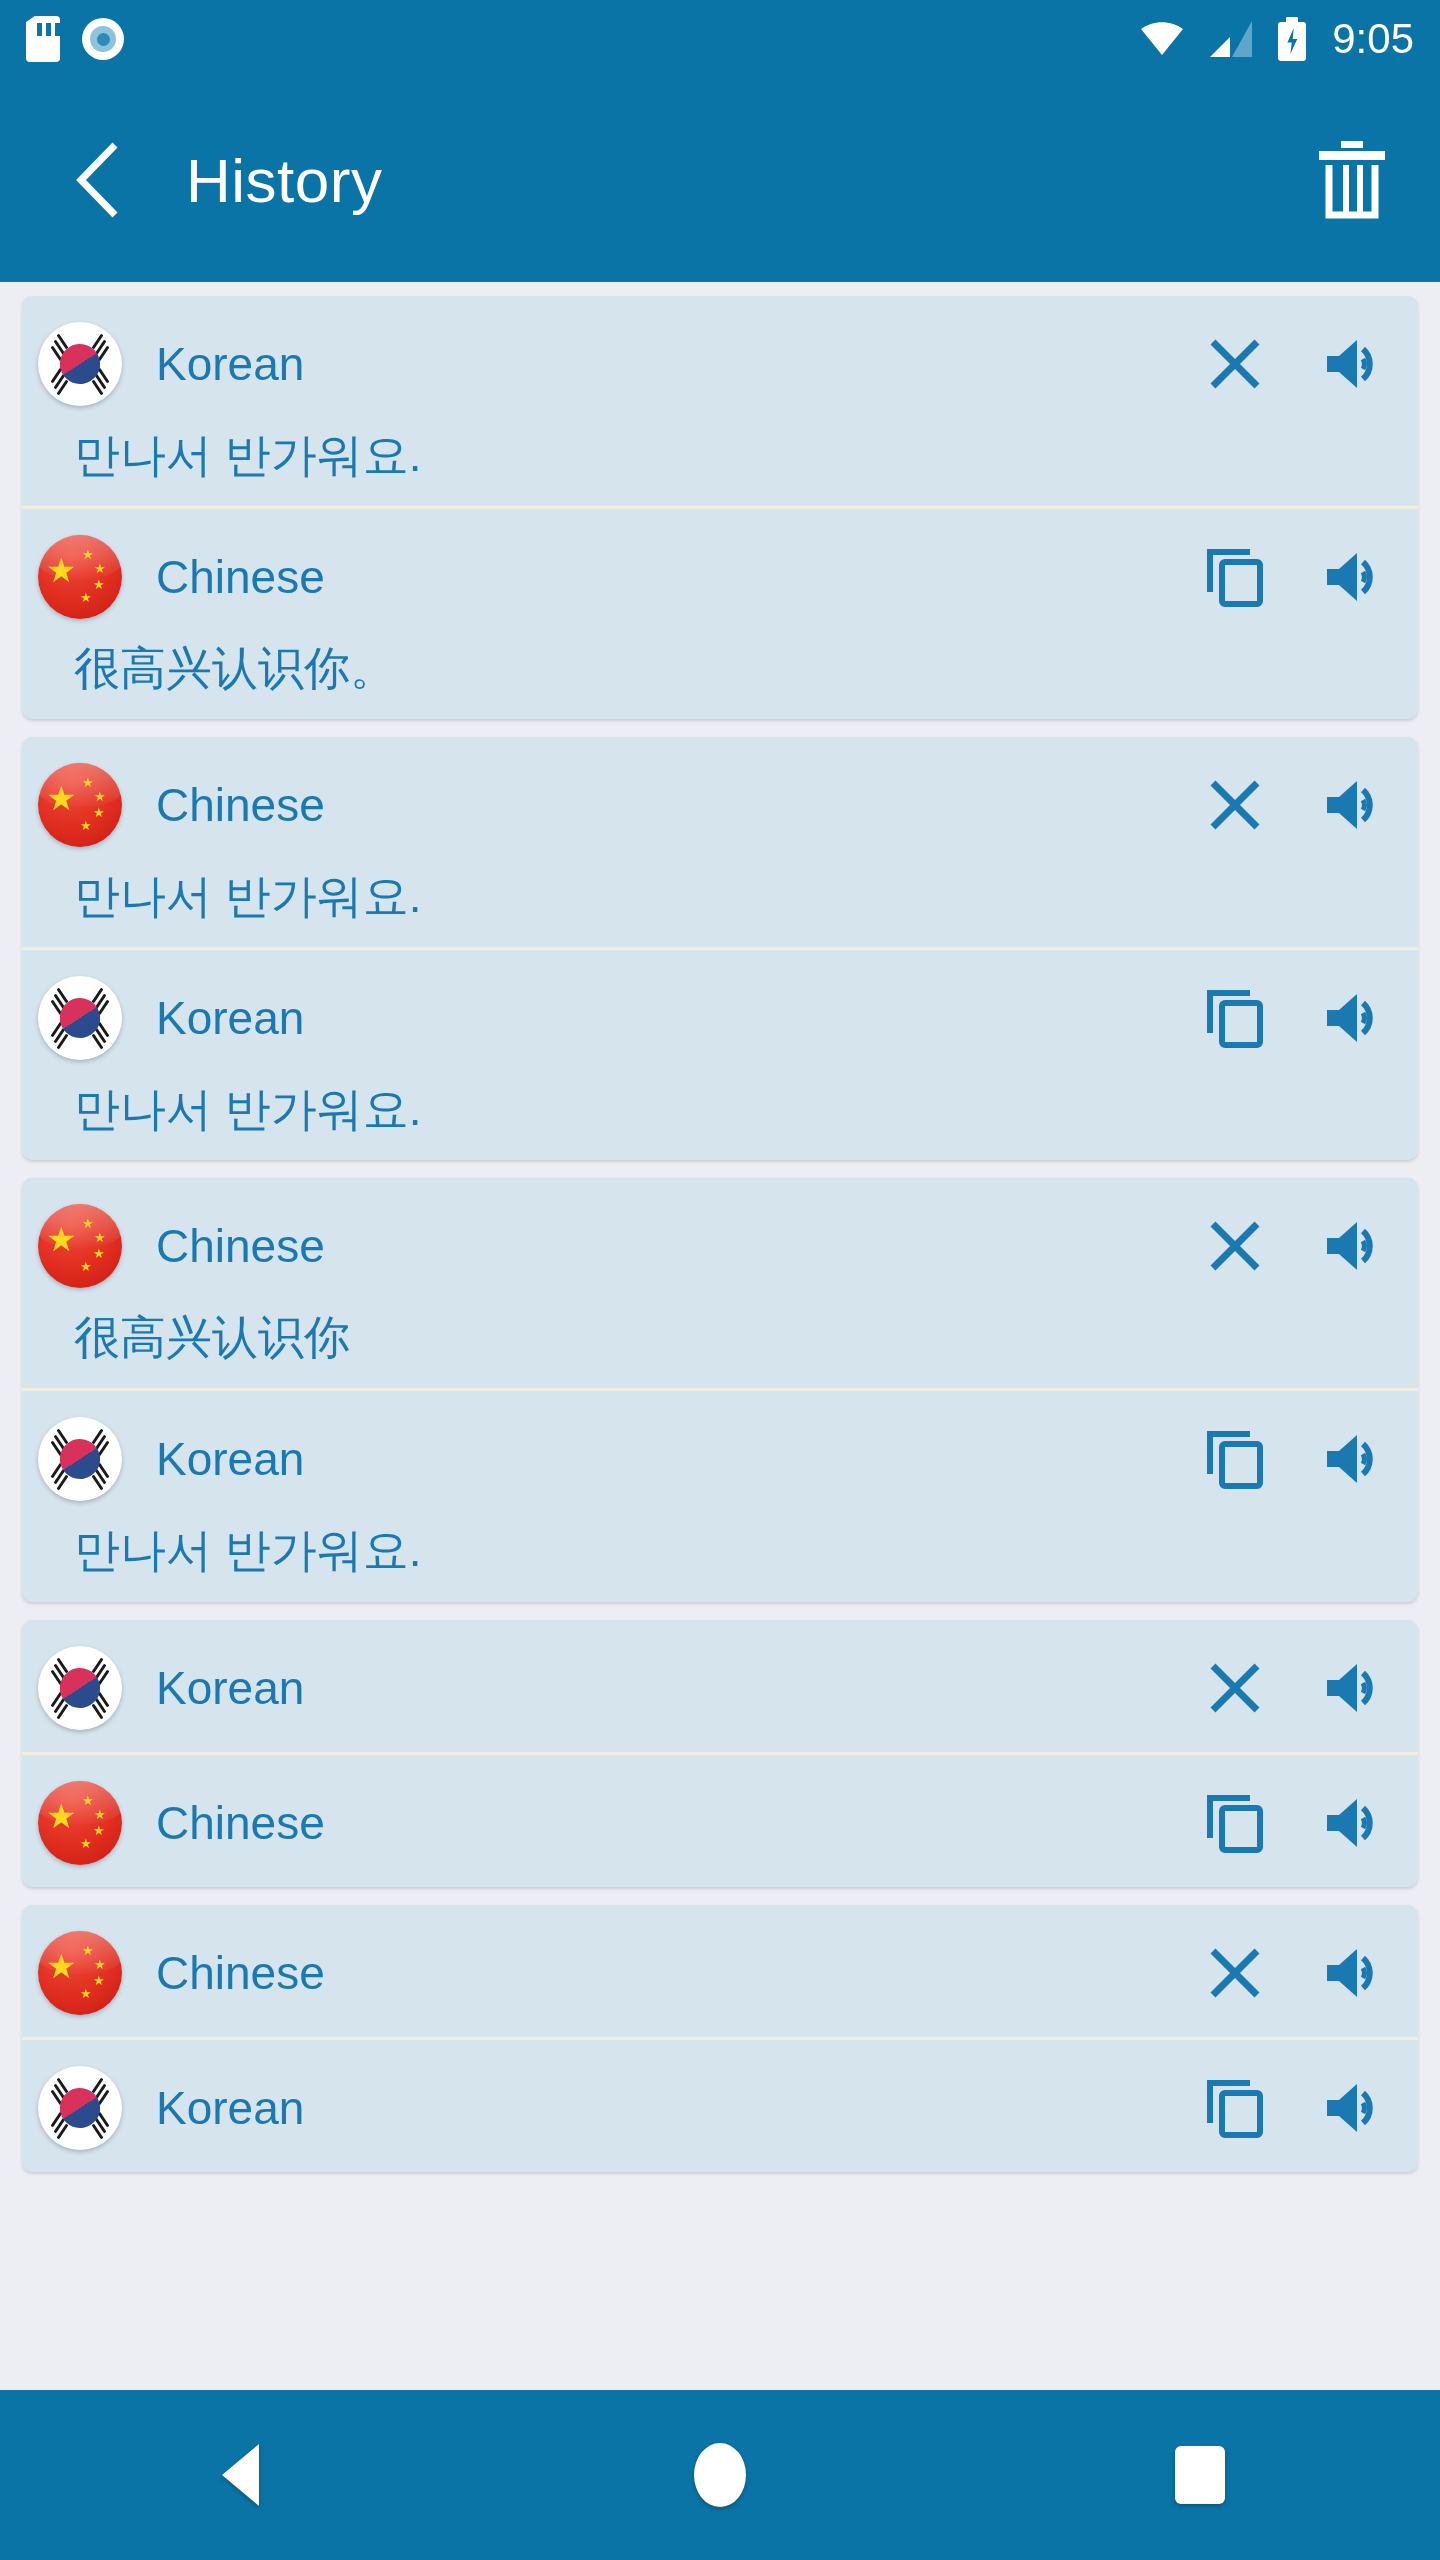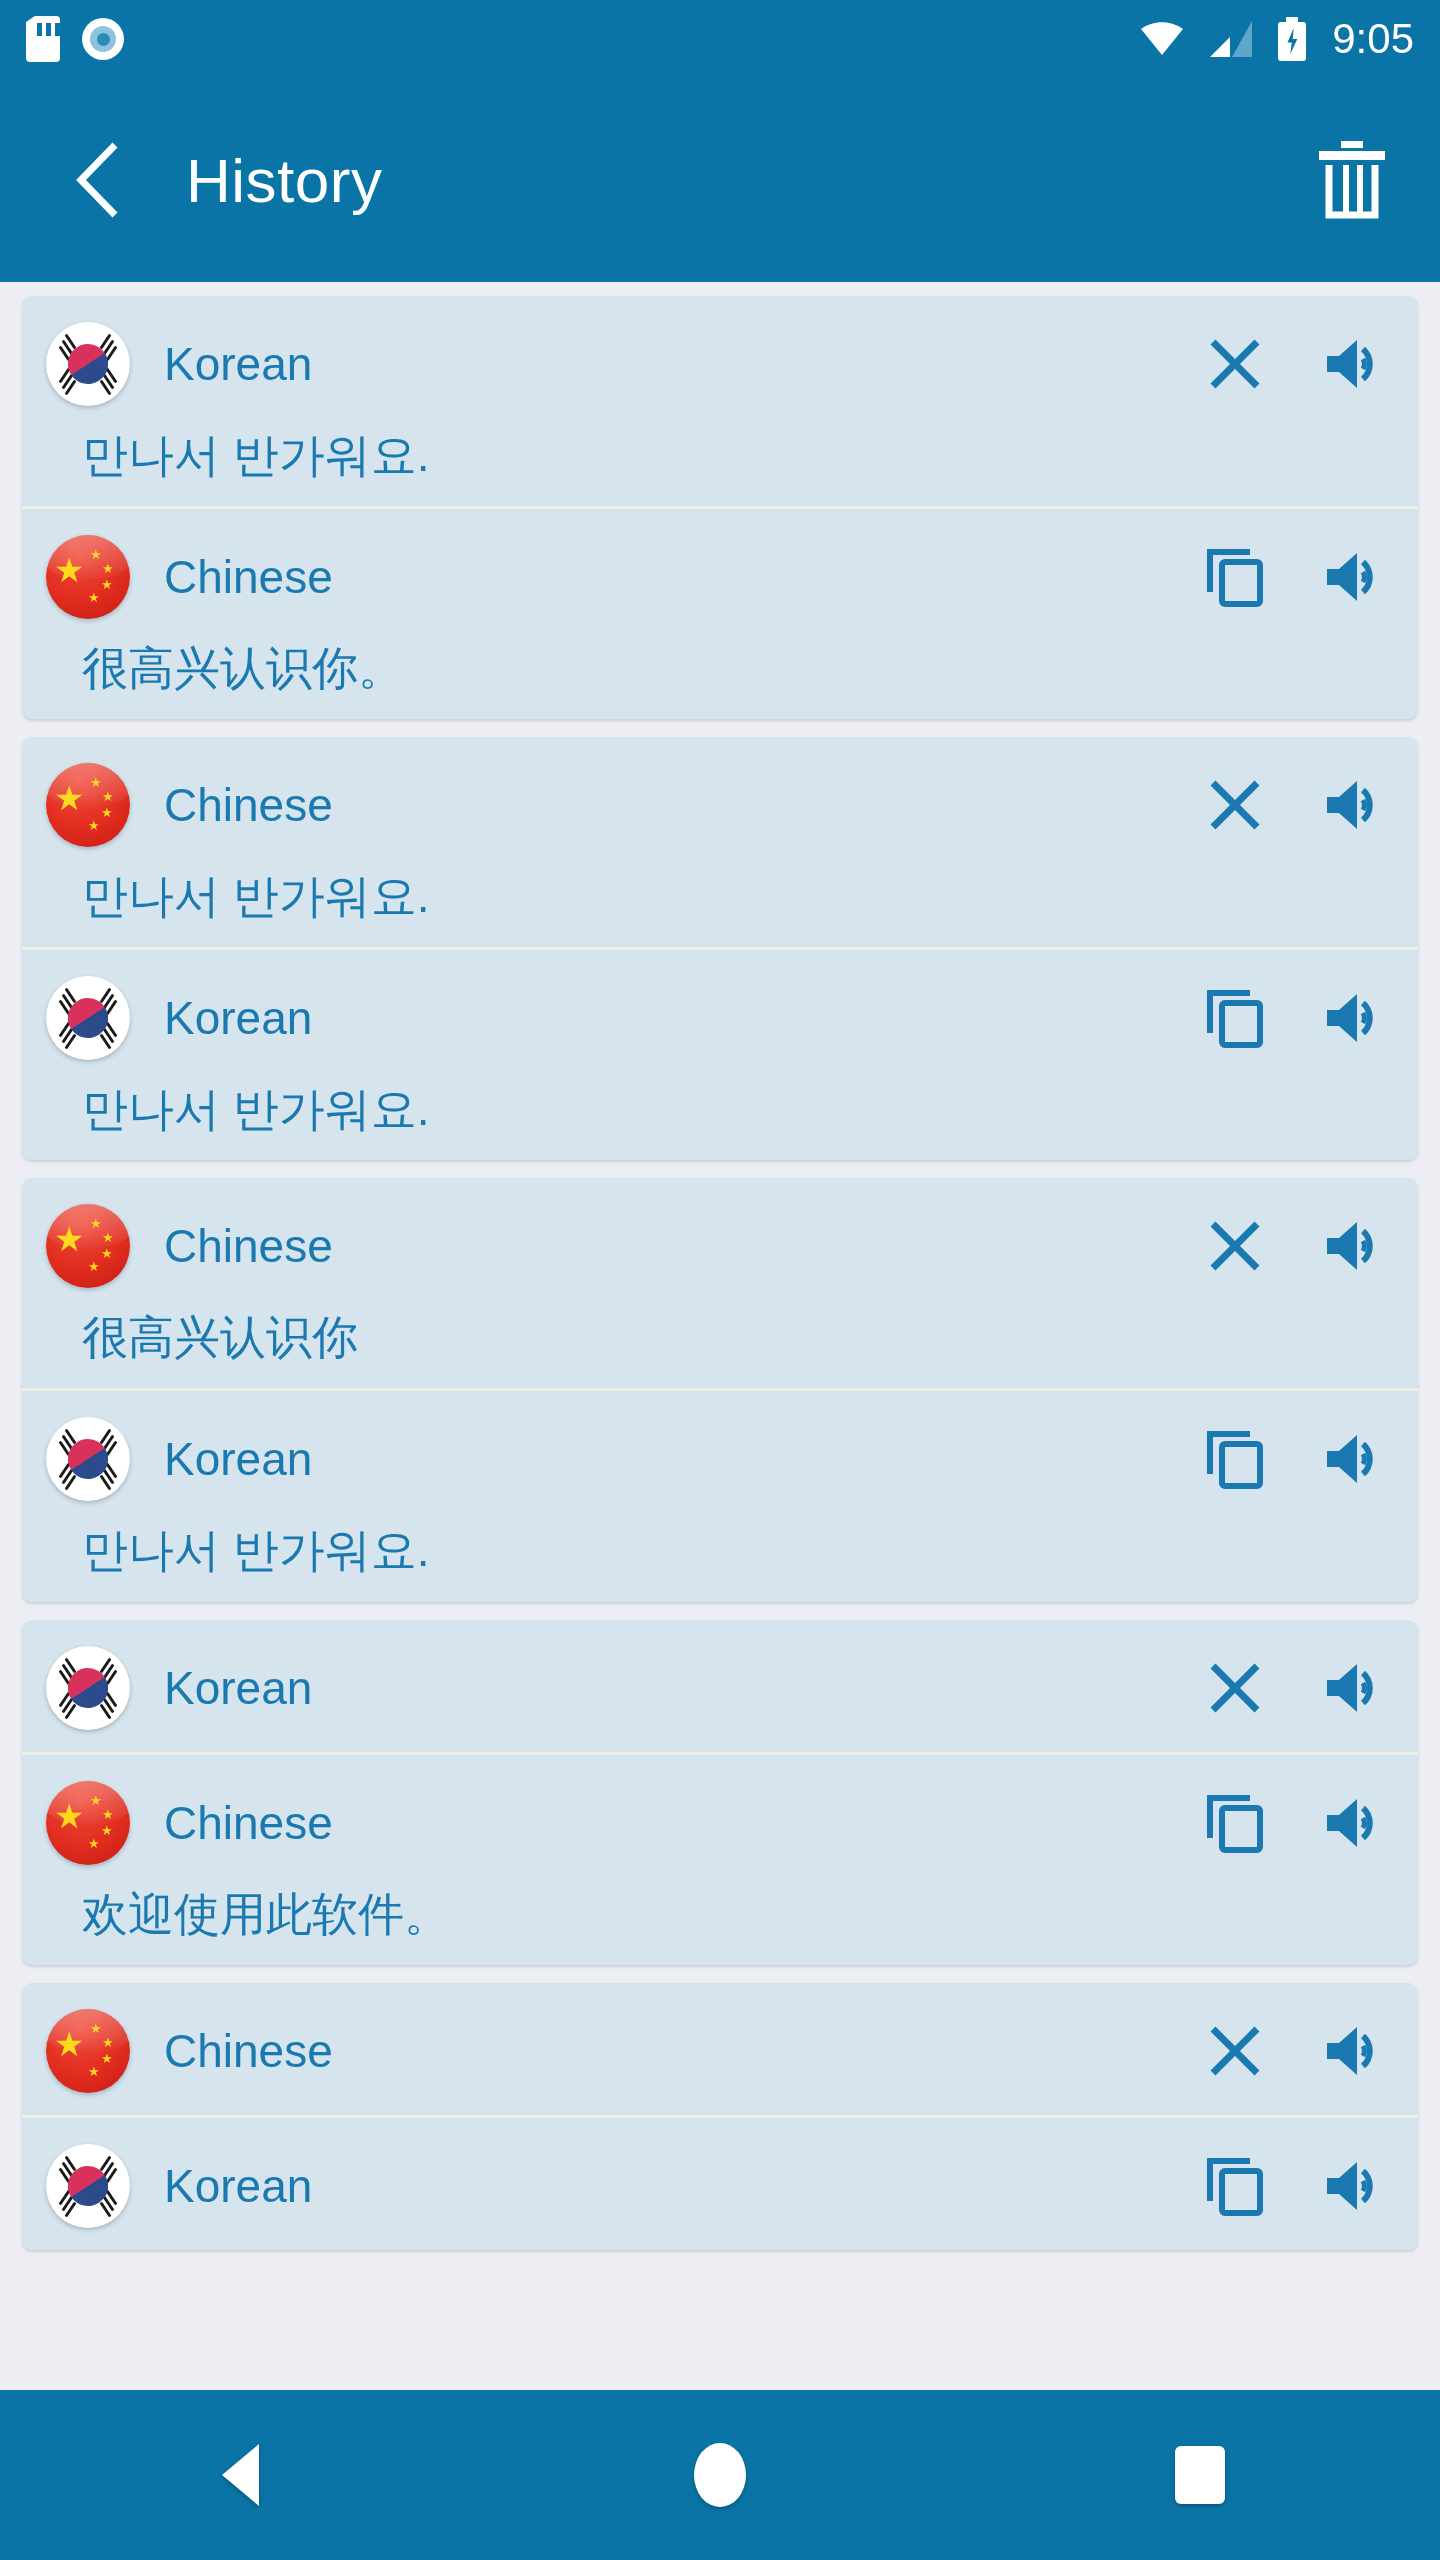--- a/index.html
+++ b/index.html
@@ -102,21 +102,21 @@
   .card {
     background: #d5e4ed;
     border-radius: 10px;
     margin-bottom: 18px;
     box-shadow: 0 2px 3px rgba(90,100,120,0.22);
     overflow: hidden;
   }
 
   .row {
     position: relative;
-    padding: 22px 24px 18px 24px;
+    padding: 22px 24px 18px 16px;
   }
   .row.top { border-bottom: 3px solid #f2eee1; }
 
   .row-head {
     display: flex;
     align-items: center;
     min-height: 92px;
   }
 
   .flag {
@@ -523,21 +523,20 @@
             </span>
             <span class="act">
               <svg width="60" height="56" viewBox="0 0 60 56">
                 <path d="M2 20 L14 20 L32 4 L32 52 L14 36 L2 36 Z" fill="#1a79b0"></path>
                 <path d="M38 13 A20 20 0 0 1 38 43" fill="none" stroke="#1a79b0" stroke-width="6"></path>
                 <path d="M38 23 A10 10 0 0 1 38 33" fill="none" stroke="#1a79b0" stroke-width="5"></path>
               </svg>
             </span>
           </span>
         </div>
-        <div class="phrase">欢迎使用此软件。</div>
       </div>
     </div>
 
     <div class="card">
       <div class="row top">
         <div class="row-head">
           <span class="flag cn">
             <span class="gloss"></span>
             <span class="star big">★</span>
               <span class="star s1">★</span>

